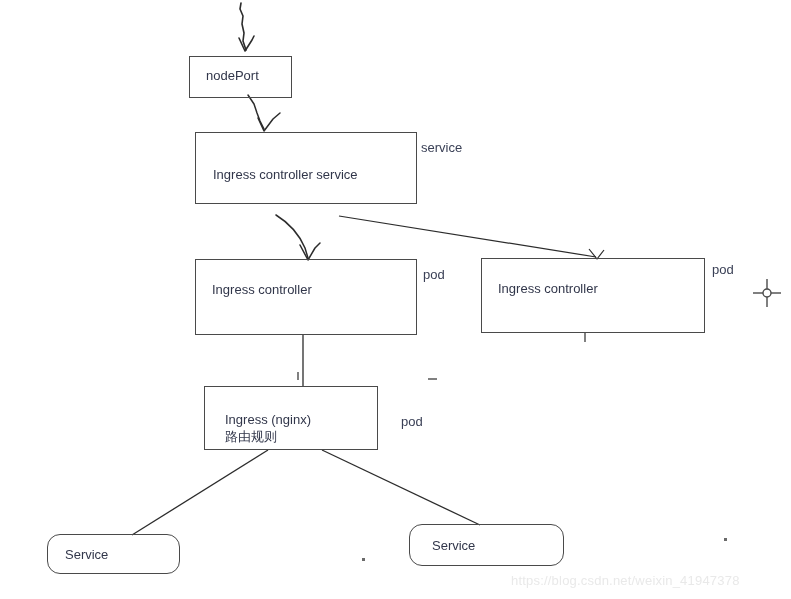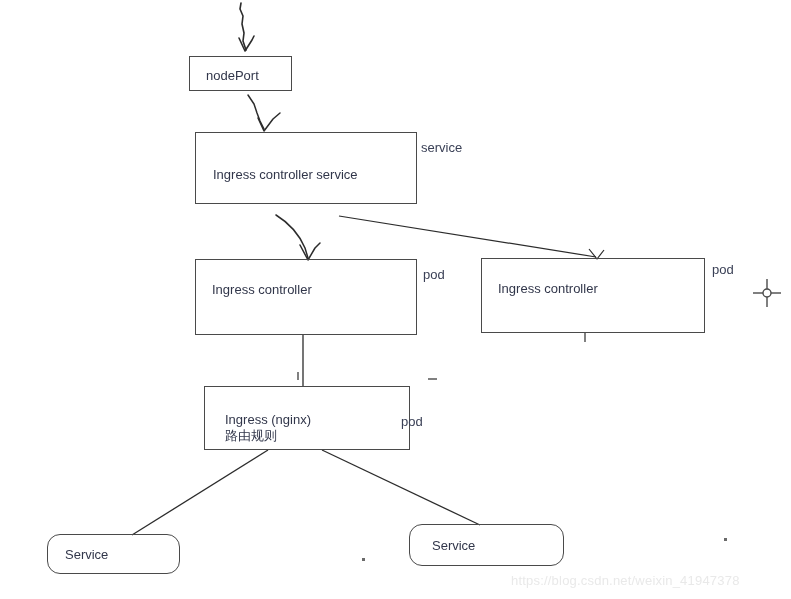--- a/index.html
+++ b/index.html
@@ -43,21 +43,21 @@
     border-radius: 13px;
   }
   .side-label {
     position: absolute;
     color: #3a4056;
     font-size: 13px;
     line-height: 15px;
     white-space: pre;
   }
   .cjk {
-    font-family: Liberation Mono, monospace;
+    font-family: Liberation Sans, sans-serif;
     font-size: 13px;
   }
   .artifact-dot {
     position: absolute;
     background: #6a6a6a;
   }
   .crosshair {
     position: absolute;
   }
   .watermark {
@@ -101,40 +101,40 @@
 
     <line x1="298" y1="372" x2="298" y2="380" stroke="#2c2c2c" stroke-width="1.2"></line>
 
     <line x1="428" y1="379" x2="437" y2="379" stroke="#2c2c2c" stroke-width="1.2"></line>
 
     <line x1="268" y1="450" x2="132" y2="535" stroke="#2c2c2c" stroke-width="1.3"></line>
 
     <line x1="322" y1="450" x2="480" y2="525" stroke="#2c2c2c" stroke-width="1.3"></line>
   </svg>
 
-  <div class="node" style="left:189px; top:56px; width:103px; height:35px;">
+  <div class="node" style="left:189px; top:56px; width:103px; height:42px;">
     <span class="node-label" style="left:16px; top:10px;">nodePort</span>
   </div>
 
   <div class="node" style="left:195px; top:132px; width:222px; height:72px;">
     <span class="node-label" style="left:17px; top:33px;">Ingress controller service</span>
   </div>
   <span class="side-label" style="left:421px; top:140px;">service</span>
 
   <div class="node" style="left:195px; top:259px; width:222px; height:76px;">
     <span class="node-label" style="left:16px; top:21px;">Ingress controller</span>
   </div>
   <span class="side-label" style="left:423px; top:267px;">pod</span>
 
   <div class="node" style="left:481px; top:258px; width:224px; height:75px;">
     <span class="node-label" style="left:16px; top:21px;">Ingress controller</span>
   </div>
   <span class="side-label" style="left:712px; top:262px;">pod</span>
 
-  <div class="node" style="left:204px; top:386px; width:206px; height:64px;text-align:right;">
+  <div class="node" style="left:204px; top:386px; width:174px; height:64px;text-align:right;">
     <span class="node-label" style="left:20px; top:24px;">Ingress (nginx)</span>
     <span class="node-label cjk" style="left:20px; top:41px;">路由规则</span>
   </div>
   <span class="side-label" style="left:401px; top:414px;">pod</span>
 
   <div class="node rounded" style="left:47px; top:534px; width:133px; height:40px;">
     <span class="node-label" style="left:17px; top:11px;">Service</span>
   </div>
 
   <div class="node rounded" style="left:409px; top:524px; width:155px; height:42px;">

